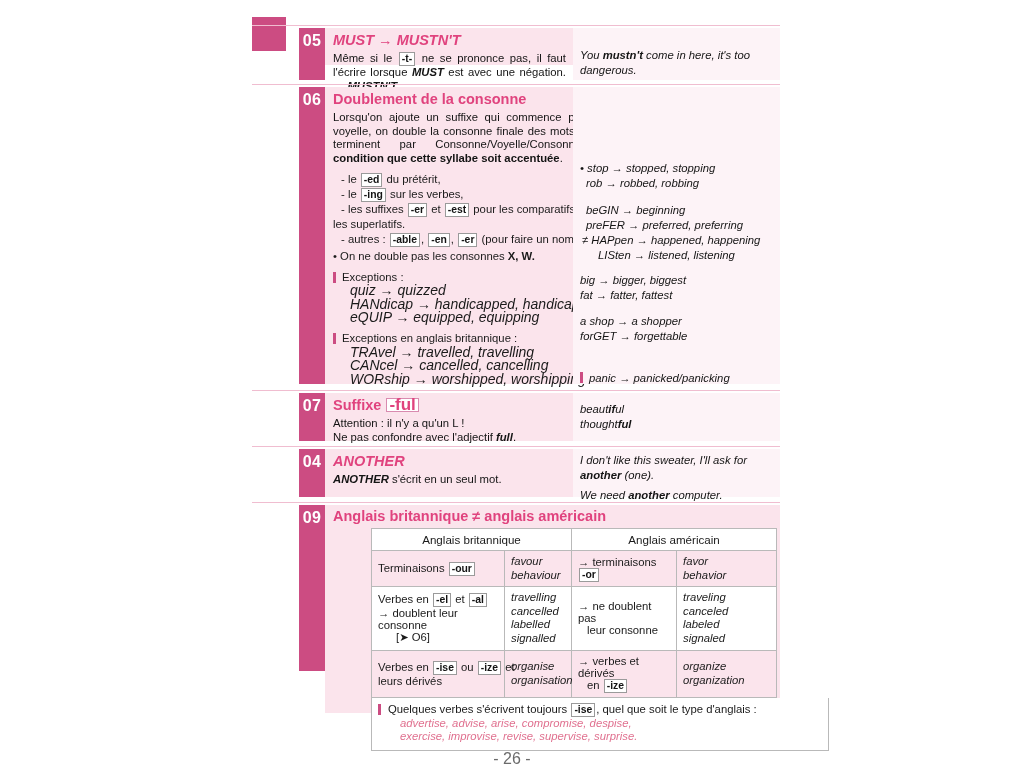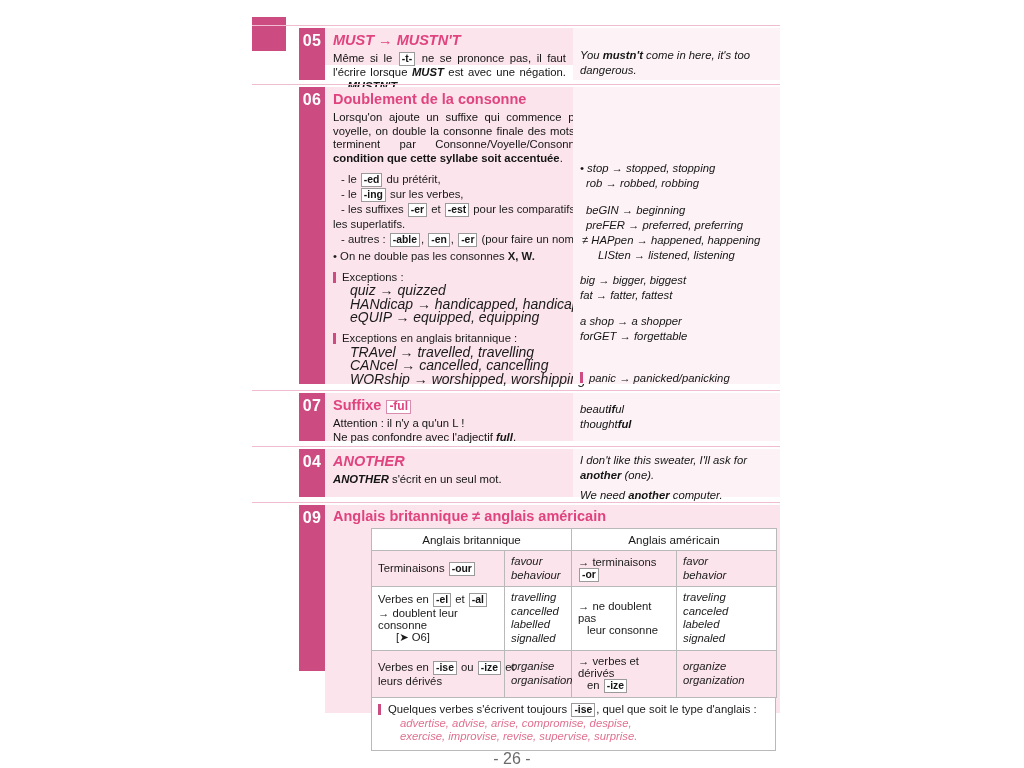--- a/index.html
+++ b/index.html
@@ -225,21 +225,21 @@
       </div>
     </div>
   </div>
 
   <div class="rule" style="left:252px;top:390px;width:528px;"></div>
   <div class="section" style="left:299px;top:393px;width:481px;height:48px;">
     <div class="numbox" style="height:48px;">
       <span>07</span>
     </div>
     <div class="leftcol" style="width:248px;height:48px;padding:4px 7px 0 8px;">
-      <div class="title"><span>Suffixe</span> <span class="tok" style="font-size:12px;border-color:#d98bb0;color:#e0437e;">-ful</span></div>
+      <div class="title"><span>Suffixe</span> <span class="tok" style="font-size:17px;border-color:#d98bb0;color:#e0437e;">-ful</span></div>
       <div class="body-txt nojust">Attention : il n'y a qu'un L !</div>
       <div class="body-txt nojust">Ne pas confondre avec l'adjectif <b><i>full</i></b>.</div>
     </div>
     <div class="rightcol" style="left:274px;width:207px;height:48px;padding:9px 6px 0 7px;">
       <div class="ex">beaut<b>if</b>ul</div>
       <div class="ex">thought<b>ful</b></div>
     </div>
   </div>
 
   <div class="rule" style="left:252px;top:446px;width:528px;"></div>
@@ -300,21 +300,21 @@
               <td class="pinkrow">
                 <span class="nowrap">Verbes en <span class="tok">-ise</span> ou <span class="tok">-ize</span> et</span><br>leurs dérivés
               </td>
               <td class="pinkrow eng">organise<br>organisation</td>
               <td class="pinkrow">→ verbes et dérivés<br><span style="padding-left:9px;">en <span class="tok">-ize</span></span></td>
               <td class="pinkrow eng">organize<br>organization</td>
             </tr>
           </tbody>
         </table>
 
-        <div class="note9" style="width:405px;margin-left:38px;box-sizing:border-box;">
+        <div class="note9" style="width:458px;margin-left:38px;box-sizing:border-box;">
           <div class="bar"></div>
           <div class="l1"><span>Quelques verbes s'écrivent toujours</span> <span class="tok">-ise</span><span>, quel que soit le type d'anglais :</span></div>
           <div class="l2">advertise, advise, arise, compromise, despise,</div>
           <div class="l2">exercise, improvise, revise, supervise, surprise.</div>
         </div>
       </div>
     </div>
   </div>
 
   <div class="footer">- 26 -</div>

